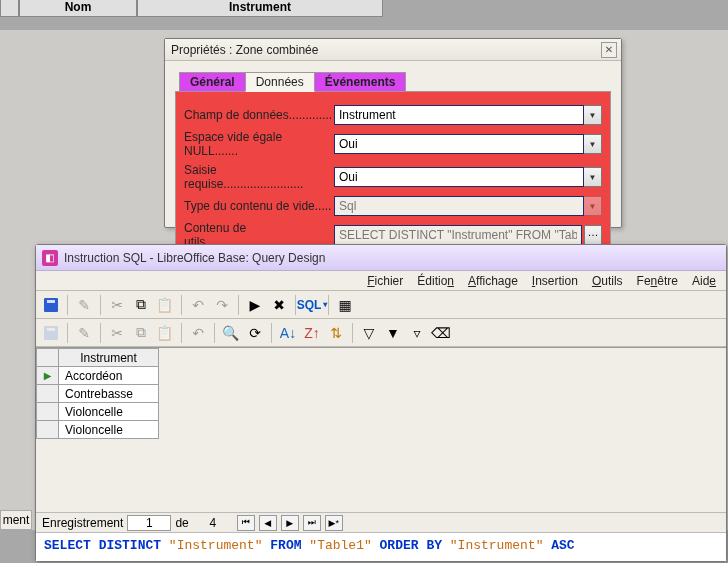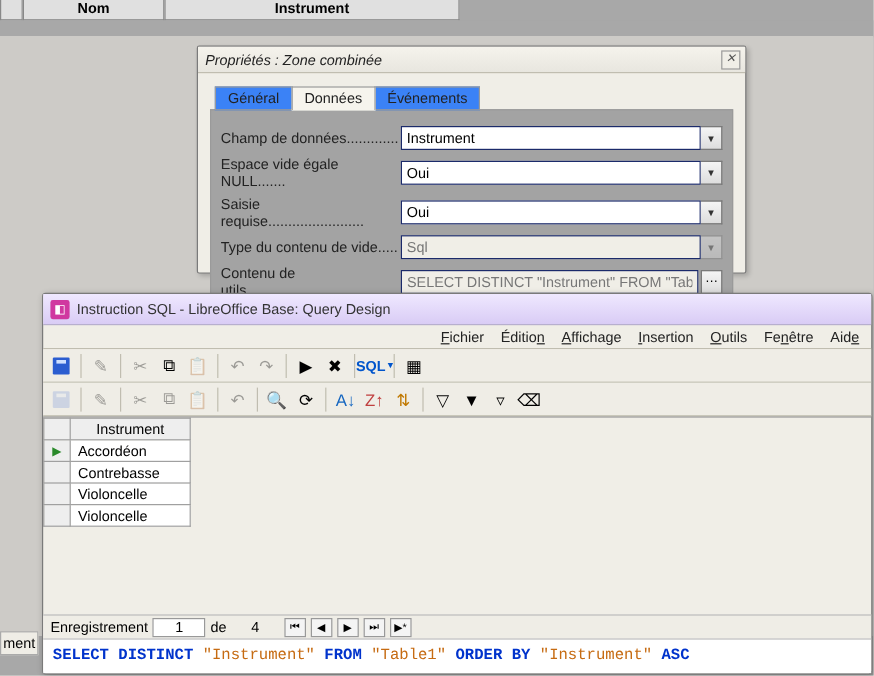--- a/index.html
+++ b/index.html
@@ -40,42 +40,41 @@
   .dlg {
     position:absolute; left:164px; top:38px; width:458px; height:190px;
     background:#f0eee7; border:1px solid #7a7a7a; border-radius:2px;
     box-shadow: 2px 2px 4px rgba(0,0,0,.2);
   }
   .dlg .titlebar {
     height:22px; background:linear-gradient(#f5f3ec,#e8e6df);
     border-bottom:1px solid #c0bdb0;
     padding:0 6px; line-height:22px; color:#222;
     position:relative;
-    font-style:italic;
   }
   .dlg .titleclose {
     position:absolute; right:4px; top:3px; width:16px; height:16px;
     border:1px solid #9a9a9a; background:#f0eee7; text-align:center;
     font-size:10px; line-height:14px; color:#555;
   }
   .dlg .tabs {
     display:flex; gap:0; margin:10px 0 0 14px;
   }
   .tab {
-    border:1px solid #9a9a9a; padding:2px 10px; background:#3b82f6;
+    border:1px solid #9a9a9a; padding:2px 10px; background:#d946ef;
     margin-right:-1px; font-size:12px; color:#222; cursor:pointer;
-    position:relative; top:1px;
+    position:relative; top:1px;font-weight:bold;
   }
   .tab.active {
     background:#f6f4ed; border-bottom:1px solid #f6f4ed; z-index:2;
     font-weight:400;
   }
   .dlg .tabarea {
     border:1px solid #9a9a9a; margin:0 10px 10px 10px; padding:8px 8px;
-    background:#a3a3a3;
+    background:#ef4444;
   }
   .propline { display:flex; align-items:center; margin:5px 0; }
   .propline label {
     width:150px; color:#222;
   }
   .propfield {
     flex:1; display:flex; align-items:stretch;
   }
   .propfield input {
     flex:1; border:1px solid #1b2a6a; height:20px; padding:0 4px;
@@ -163,21 +162,21 @@
   .sqlpane {
     position:absolute; left:0; bottom:0; width:100%; height:29px;
     background:#fff; border-top:1px solid #bbb; padding:5px 8px;
     font-family:"Courier New", monospace; font-size:13px; white-space:pre;
   }
   .kw  { color:#0033cc; font-weight:bold; }
   .str { color:#c66b12; }
 
   
   .partial {
-    position:absolute; left:0; top:526px; width:32px; height:20px;
+    position:absolute; left:0; top:510px; width:32px; height:20px;
     background:#efede6; border:1px solid #aaa; text-align:center; line-height:18px;
   }
 </style>
 </head>
 <body>
 
 <div class="col-headers">
   <div class="spacer"></div>
   <div class="col-header a">Nom</div>
   <div class="col-header b">Instrument</div>

